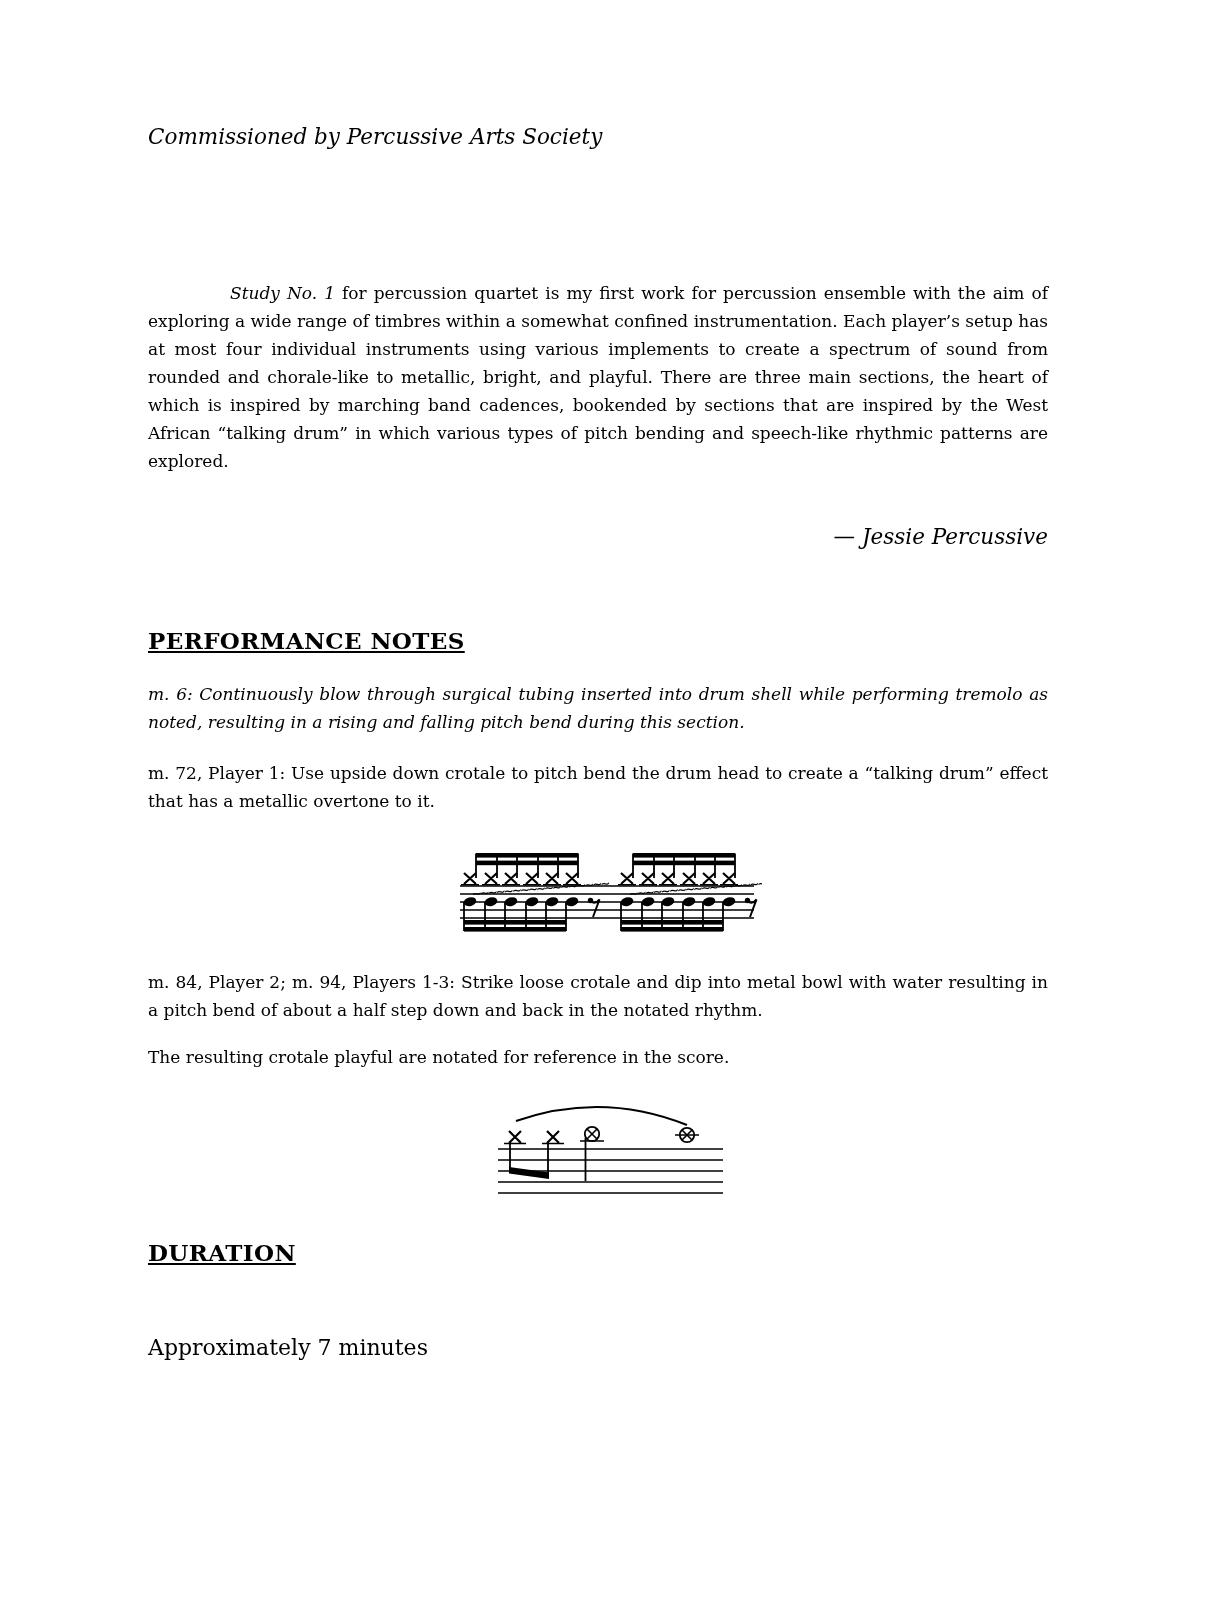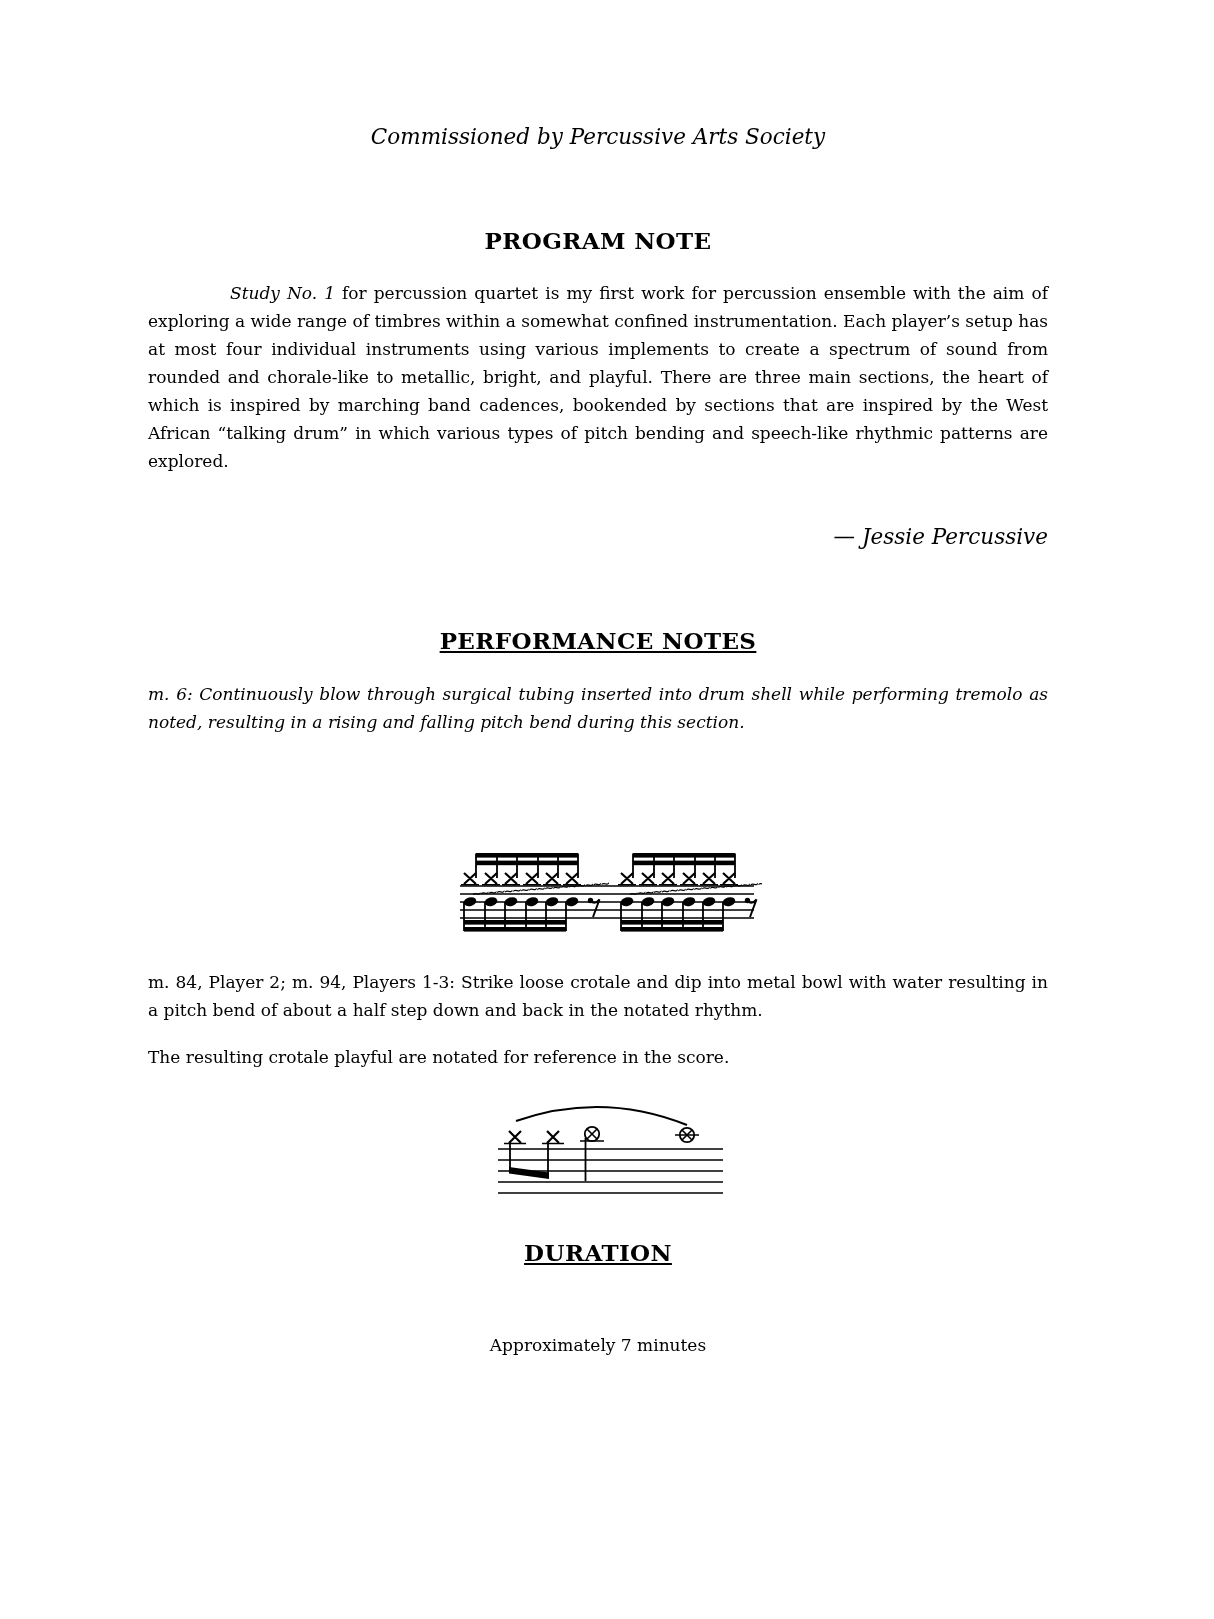--- a/index.html
+++ b/index.html
@@ -14,21 +14,21 @@
     background: #ffffff;
     color: #000000;
     font-family: "DejaVu Serif", serif;
     overflow: hidden;
   }
   .abs { position: absolute; }
   .col {
     left: 148px;
     width: 900px;
   }
-  .centered { text-align: center; }
+  .centered { text-align: left; }
   .commissioned {
     top: 124px;
     font-style: italic;
     font-size: 21.5px;
   }
   .heading {
     margin: 0;
     font-size: 23px;
     font-weight: bold;
     letter-spacing: 0.4px;
@@ -48,21 +48,21 @@
   .m84     { top: 968px; }
   .result  { top: 1043px; text-align: left; }
   .byline {
     top: 524px;
     text-align: right;
     font-style: italic;
     font-size: 21.5px;
   }
   .approx {
     top: 1335px;
-    font-size: 17px;
+    font-size: 22px;
   }
   .figure { line-height: 0; }
   .fig1 { left: 452px; top: 840px; }
   .fig2 { left: 490px; top: 1085px; }
   .music { display: block; }
   .squiggle {
     font-family: "DejaVu Sans", sans-serif;
     font-size: 12px;
     font-weight: 600;
     letter-spacing: -2px;
@@ -70,30 +70,30 @@
   }
   em { font-style: italic; }
 </style>
 </head>
 <body>
 
 <div class="page">
 
   <div class="abs col centered commissioned">Commissioned by Percussive Arts Society</div>
 
-  <h2 class="abs col centered heading h-program">PROGRAM NOTE</h2>
 
   <p class="abs col para para1"><em>Study No. 1</em><span> for percussion quartet is my first work for percussion ensemble with the aim of exploring a wide range of timbres within a somewhat confined instrumentation. Each player’s setup has at most four individual instruments using various implements to create a spectrum of sound from rounded and chorale-like to metallic, bright, and playful. There are three main sections, the heart of which is inspired by marching band cadences, bookended by sections that are inspired by the West African “talking drum” in which various types of pitch bending and speech-like rhythmic patterns are explored.</span></p>
 
   <div class="abs col byline">— Jessie Percussive</div>
 
   <h2 class="abs col centered heading h-performance">PERFORMANCE NOTES</h2>
 
   <p class="abs col para m6">m. 6: Continuously blow through surgical tubing inserted into drum shell while performing tremolo as noted, resulting in a rising and falling pitch bend during this section.</p>
 
+  <p class="abs col para m72">m. 72, Player 1: Use upside down crotale to pitch bend the drum head to create a “talking drum” effect that has a metallic overtone to it.</p>
 
   <div class="abs figure fig1">
     <svg class="music" width="310" height="96" viewBox="0 0 310 96">
 
       <g stroke="#000" stroke-width="1.3">
         <line x1="8" y1="46" x2="302" y2="46"></line>
         <line x1="8" y1="54" x2="302" y2="54"></line>
         <line x1="8" y1="62" x2="302" y2="62"></line>
         <line x1="8" y1="70" x2="302" y2="70"></line>
         <line x1="8" y1="78" x2="302" y2="78"></line>

